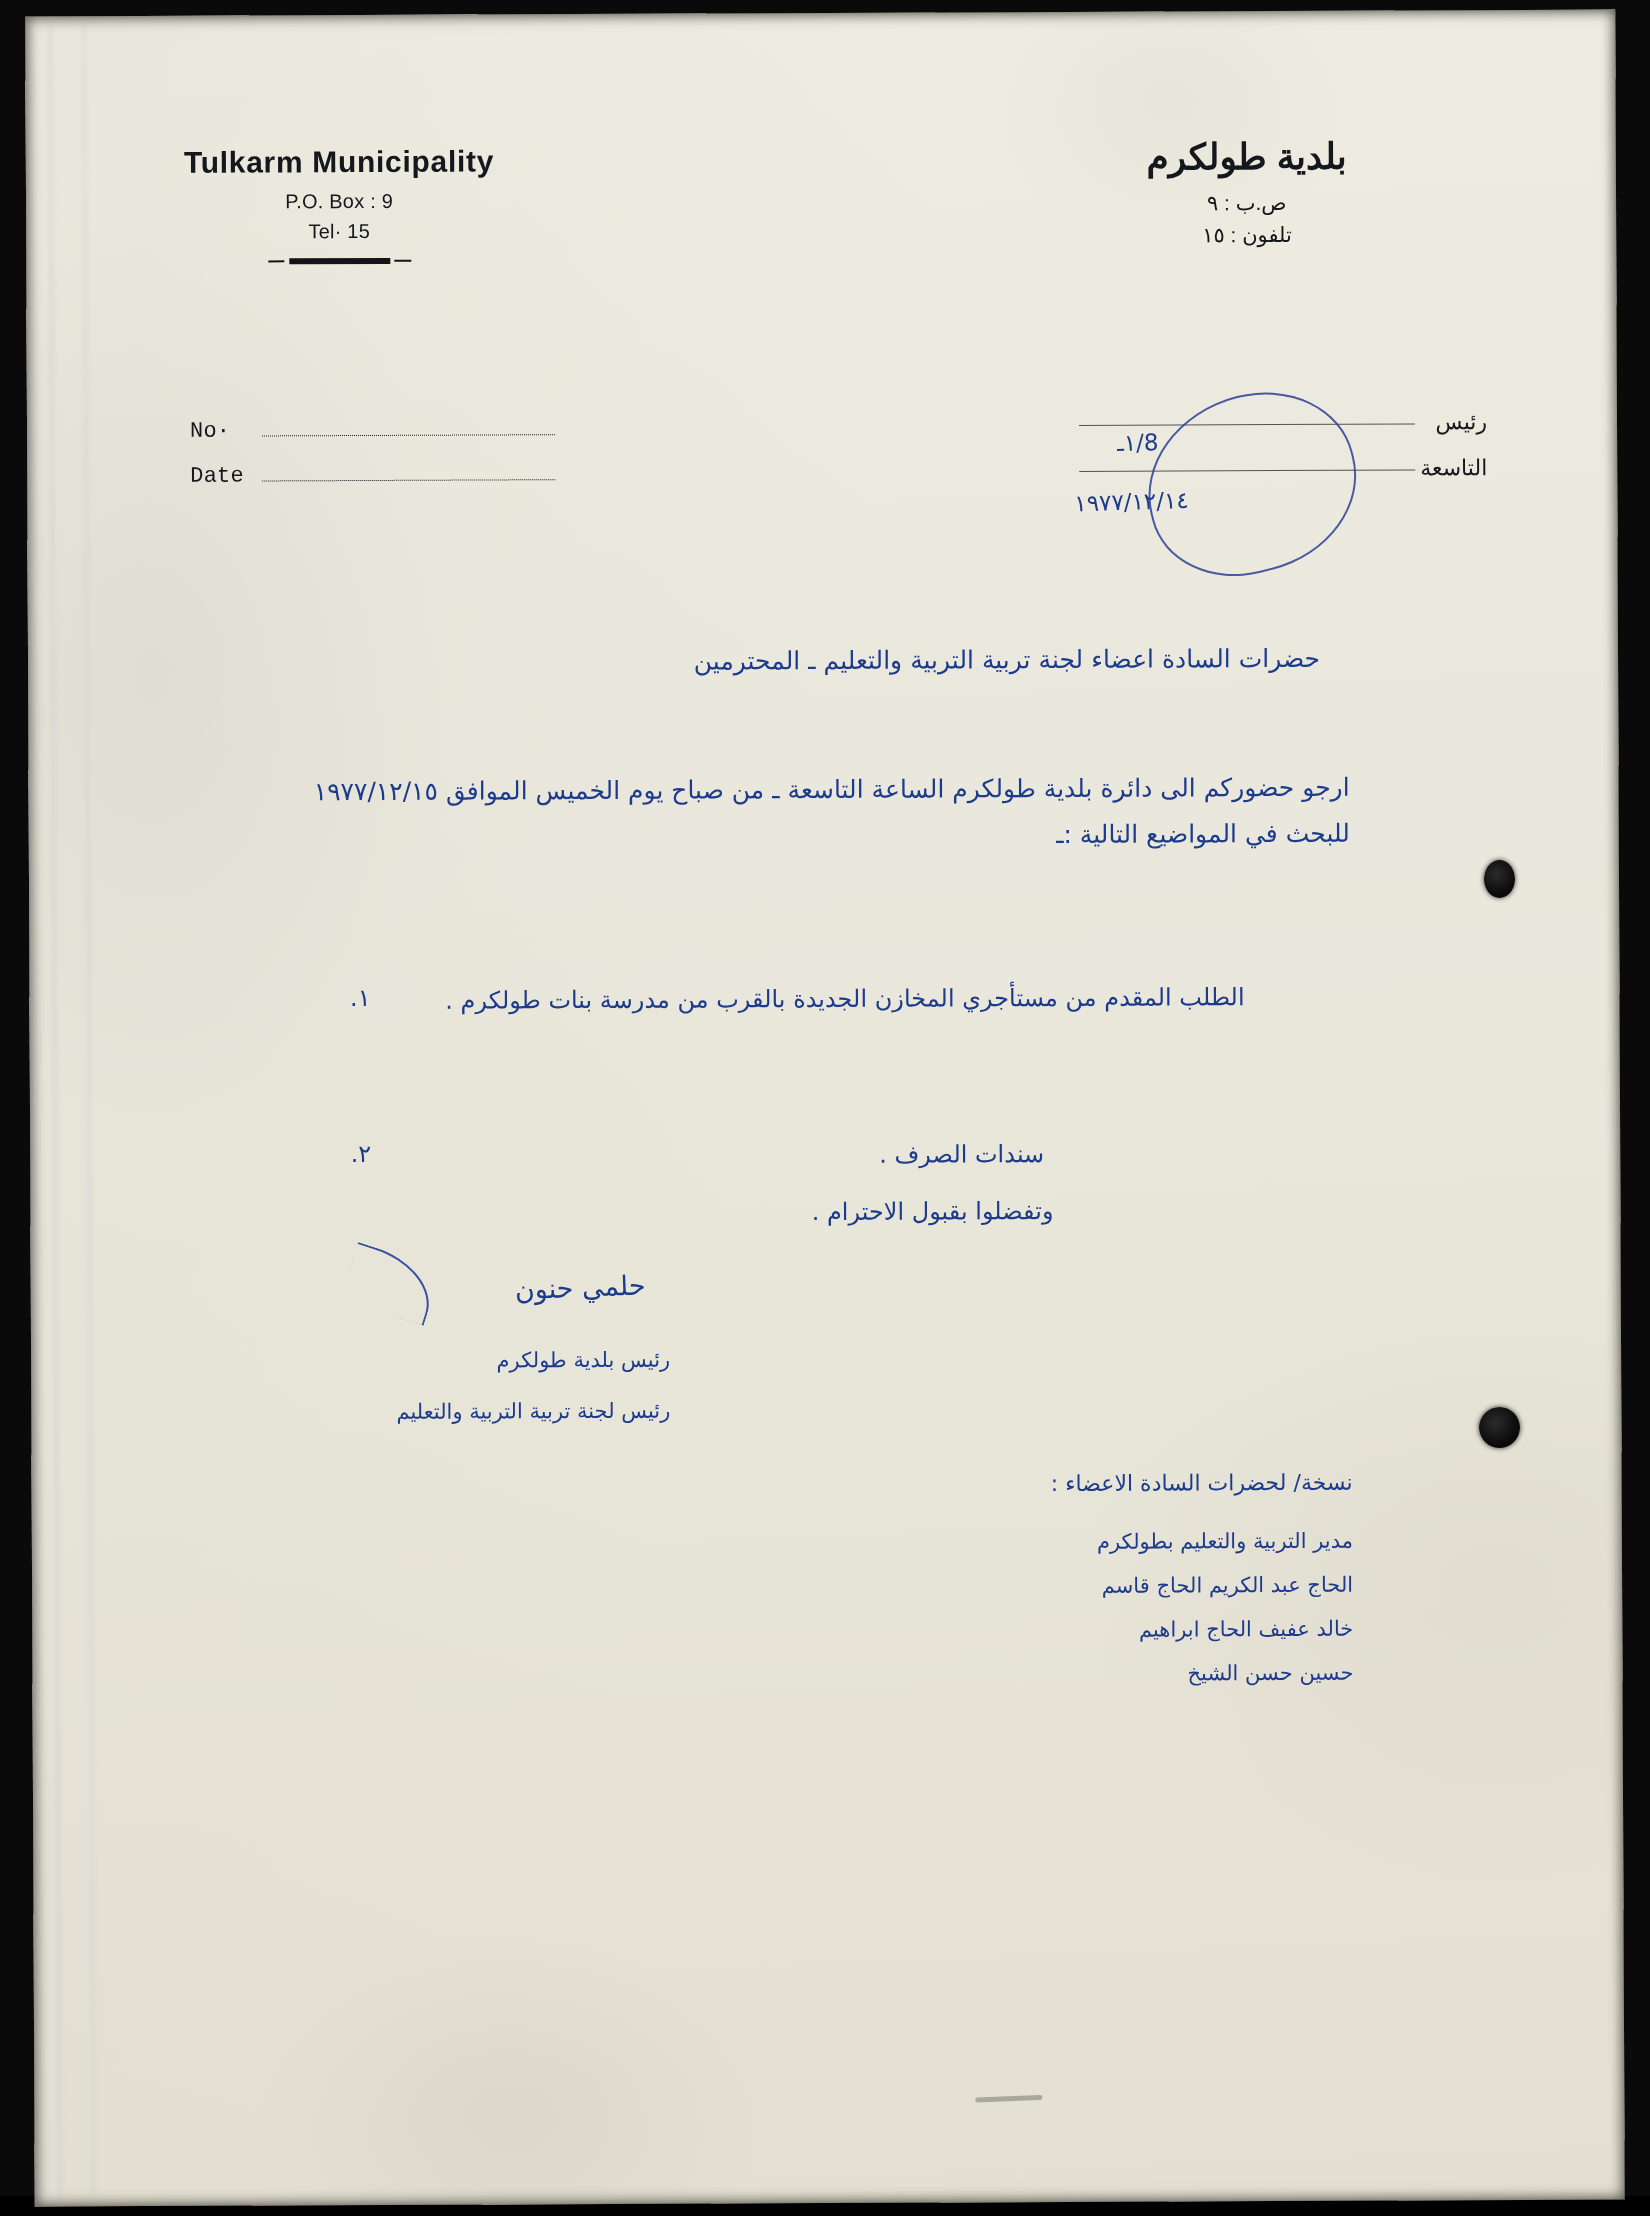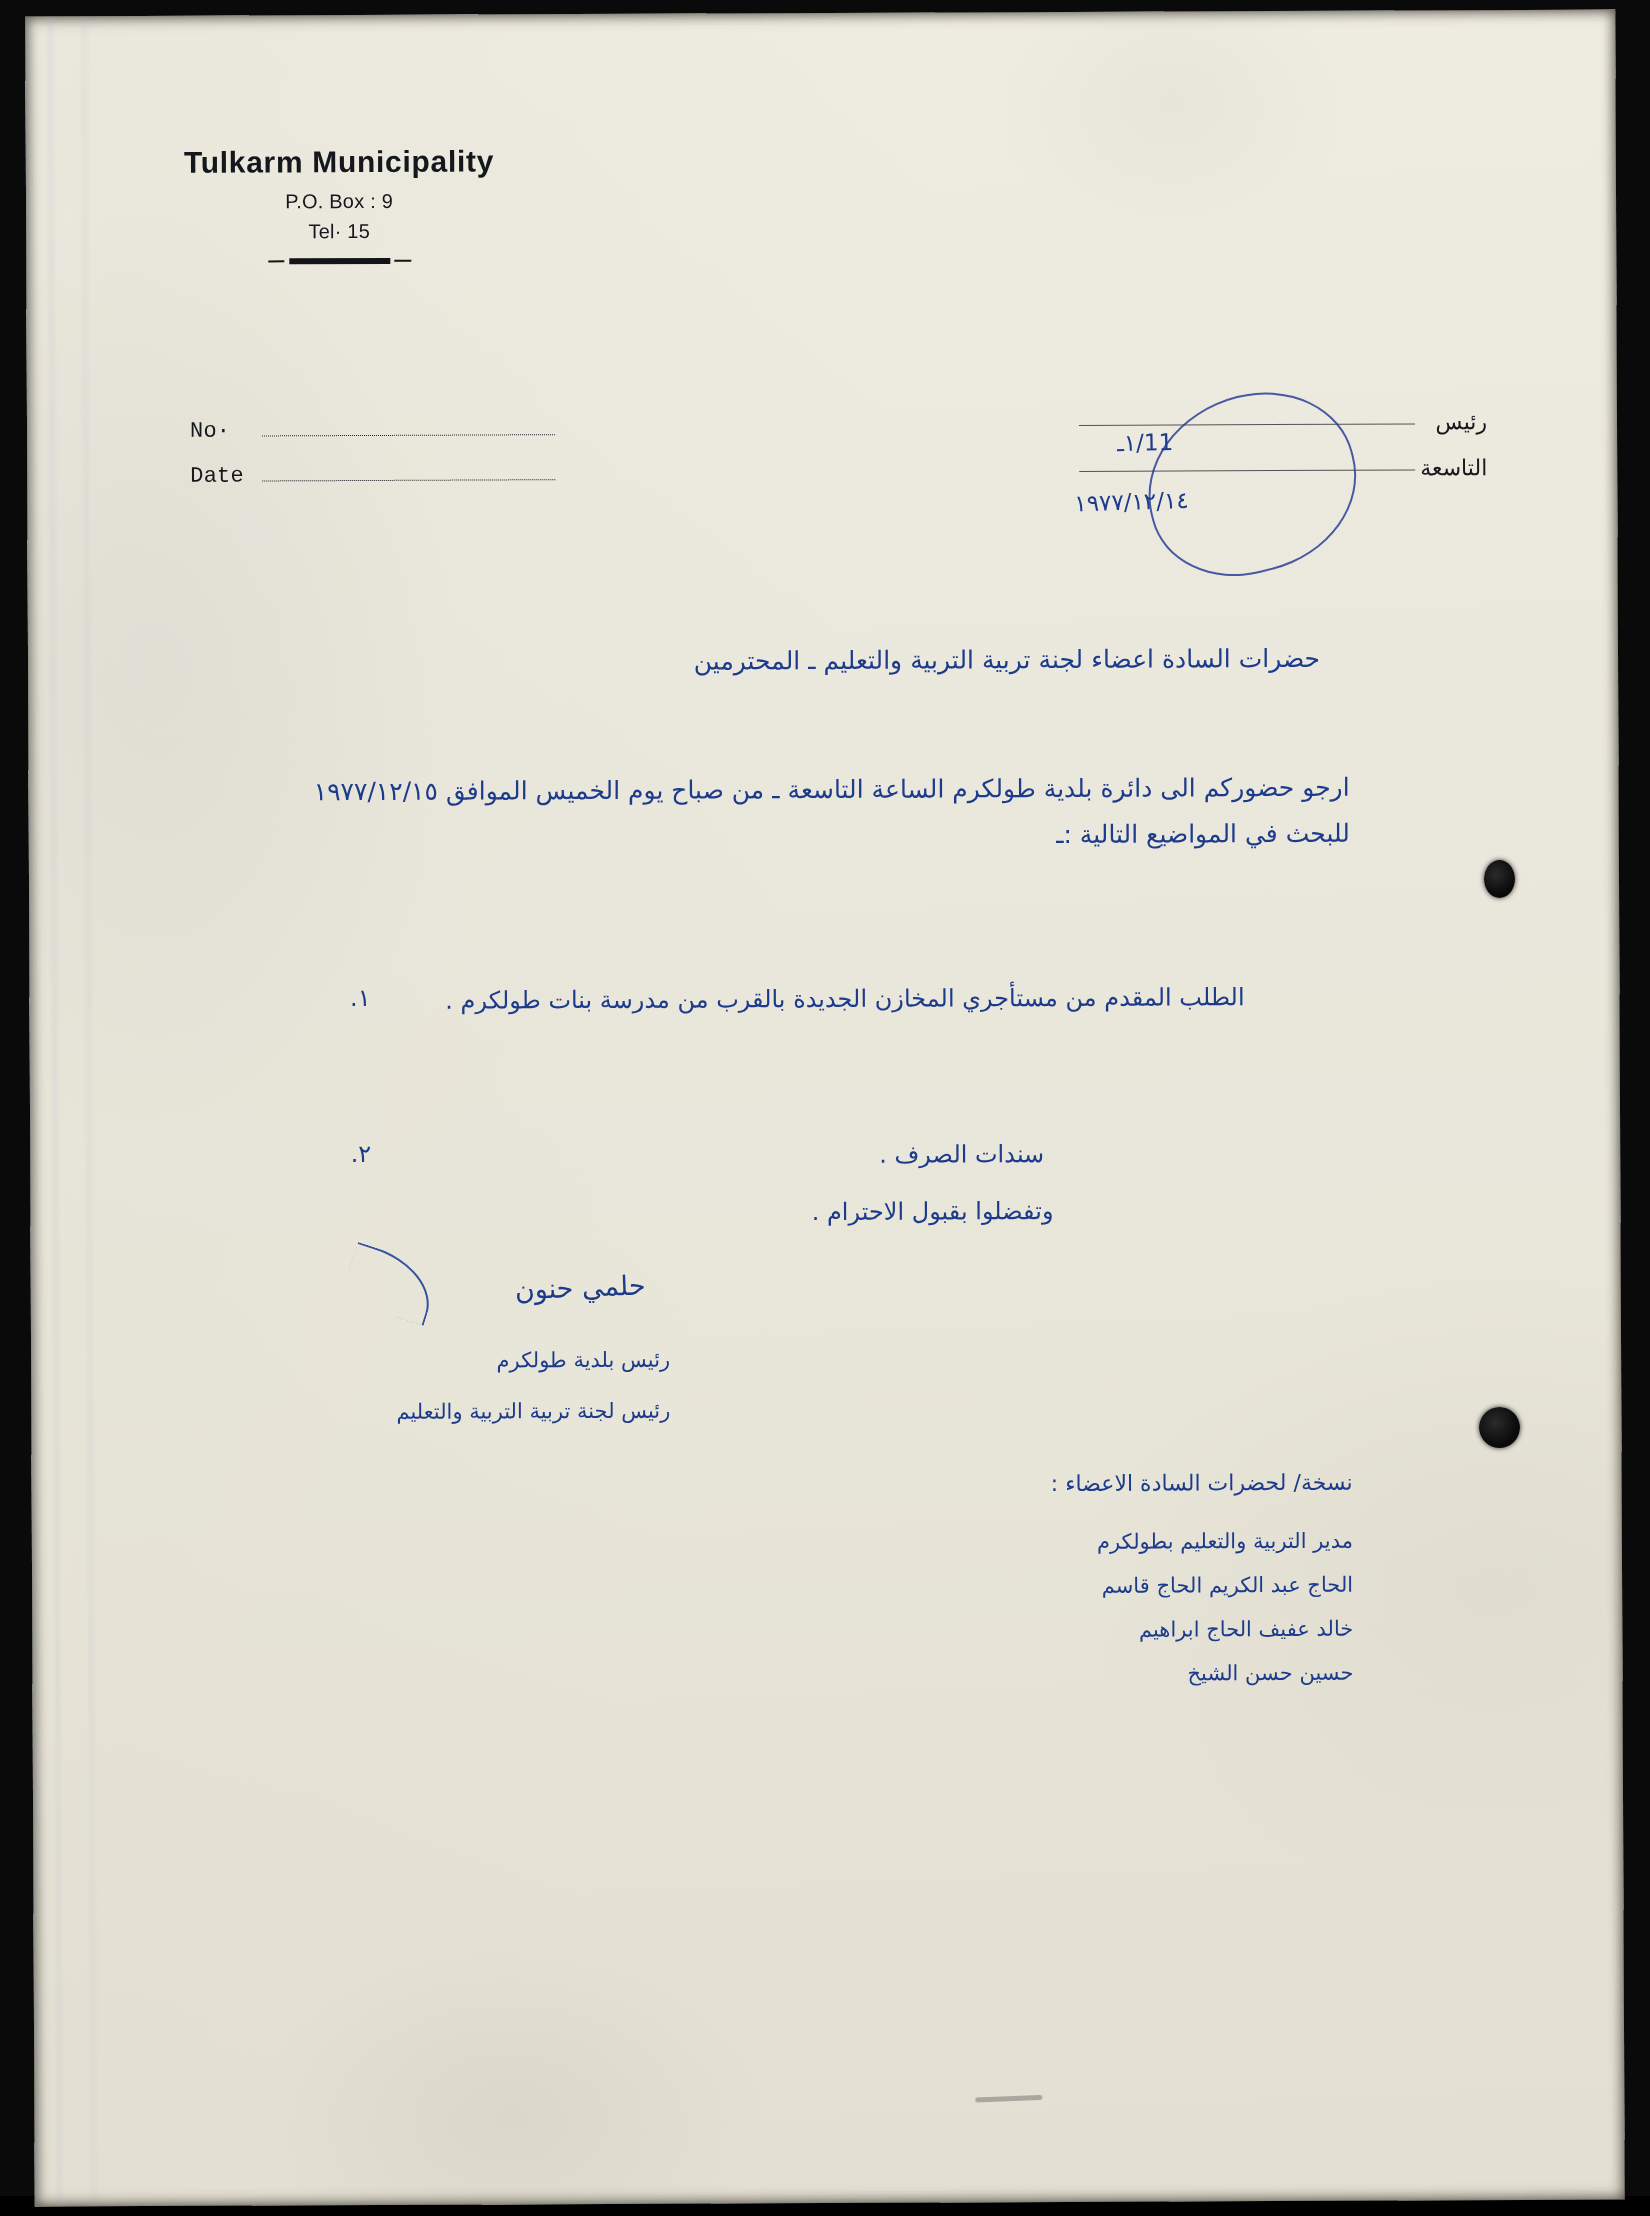--- a/index.html
+++ b/index.html
@@ -364,20 +364,25 @@
 
     <div class="letterhead">
 
       <div class="lh-left">
         <div class="lh-title">Tulkarm  Municipality</div>
         <div class="lh-sub">P.O. Box : 9</div>
         <div class="lh-sub2">Tel· 15</div>
         <div class="lh-rule"></div>
       </div>
 
+      <div class="lh-right">
+        <div class="lh-ar-title">بلدية طولكرم</div>
+        <div class="lh-ar-sub">ص.ب : ٩</div>
+        <div class="lh-ar-sub2">تلفون : ١٥</div>
+      </div>
 
     </div>
 
     <div class="field-block">
       <div class="field-row">
         <div class="field-label">No·</div>
         <div class="field-dots"></div>
       </div>
       <div class="field-row">
         <div class="field-label">Date</div>
@@ -390,21 +395,21 @@
         <div class="ar-field-label">رئيس</div>
         <div class="ar-field-line"></div>
       </div>
       <div class="ar-field-row">
         <div class="ar-field-label">التاسعة</div>
         <div class="ar-field-line"></div>
       </div>
     </div>
 
     <div class="hw-circle"></div>
-    <div class="ink hw-number">11/١ـ</div>
+    <div class="ink hw-number">8/١ـ</div>
     <div class="ink hw-date">١٩٧٧/١٢/١٤</div>
 
     <div class="ink hw-salutation">حضرات السادة اعضاء لجنة تربية التربية والتعليم ـ المحترمين</div>
     <div class="ink hw-body">ارجو حضوركم الى دائرة بلدية طولكرم الساعة التاسعة ـ من صباح يوم الخميس الموافق ١٩٧٧/١٢/١٥ للبحث في المواضيع التالية :ـ</div>
 
     <div class="ink hw-item-num1">١.</div>
     <div class="ink hw-item1">الطلب المقدم من مستأجري المخازن الجديدة بالقرب من مدرسة بنات طولكرم .</div>
 
     <div class="ink hw-item-num2">٢.</div>
     <div class="ink hw-item2">سندات الصرف .</div>

